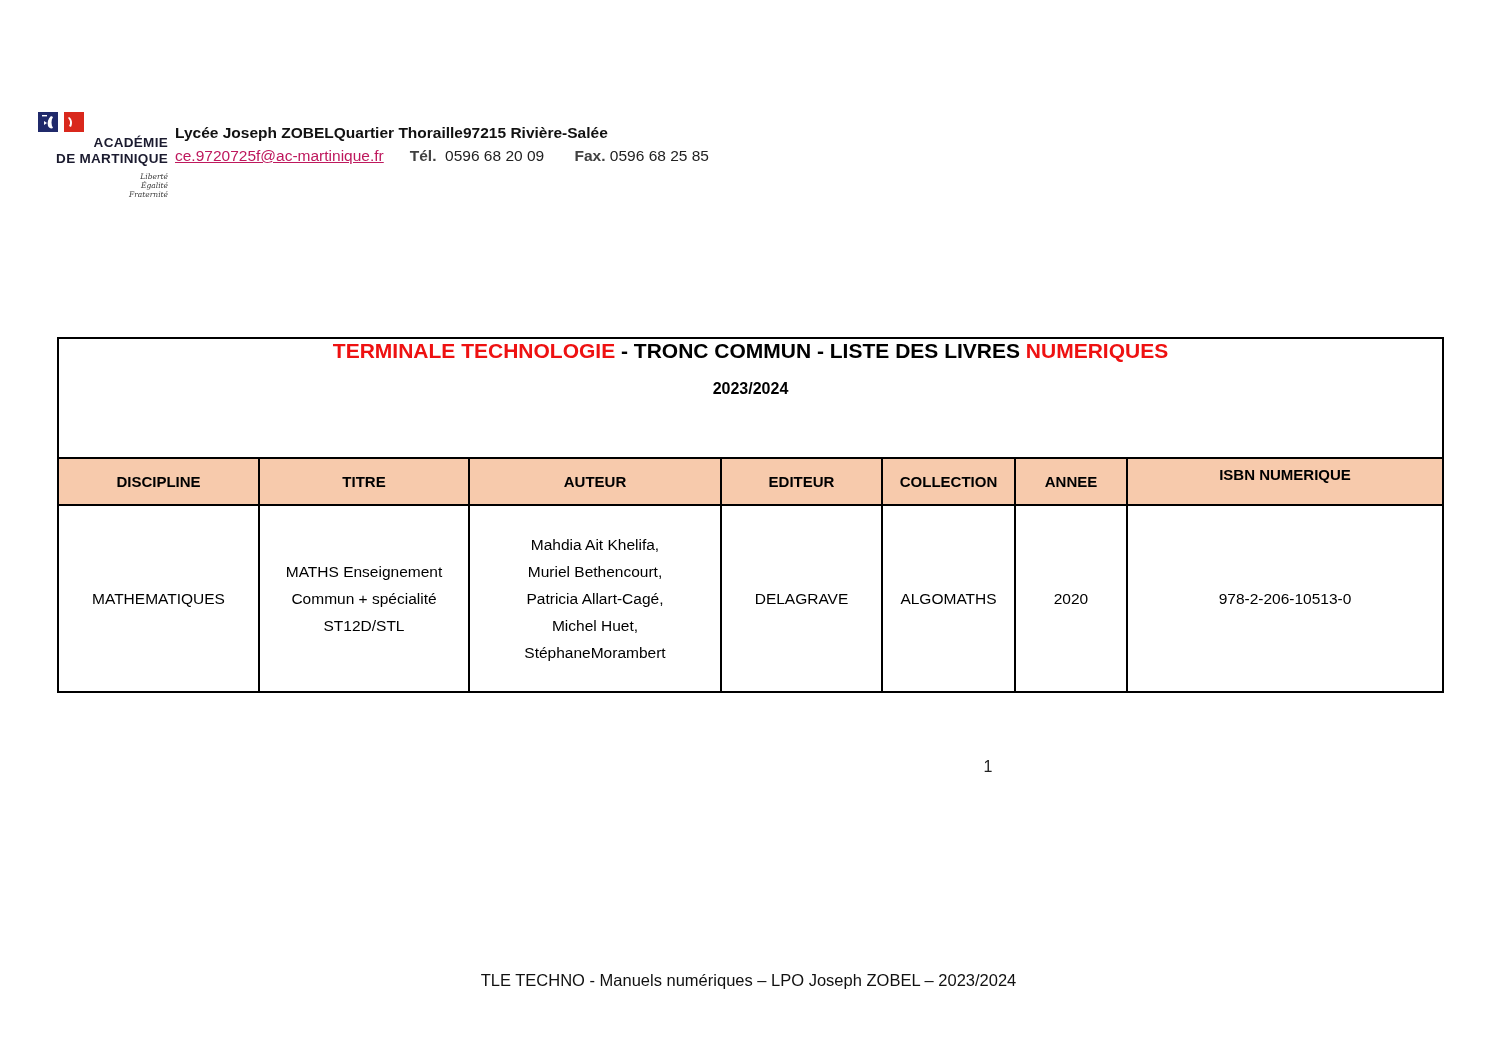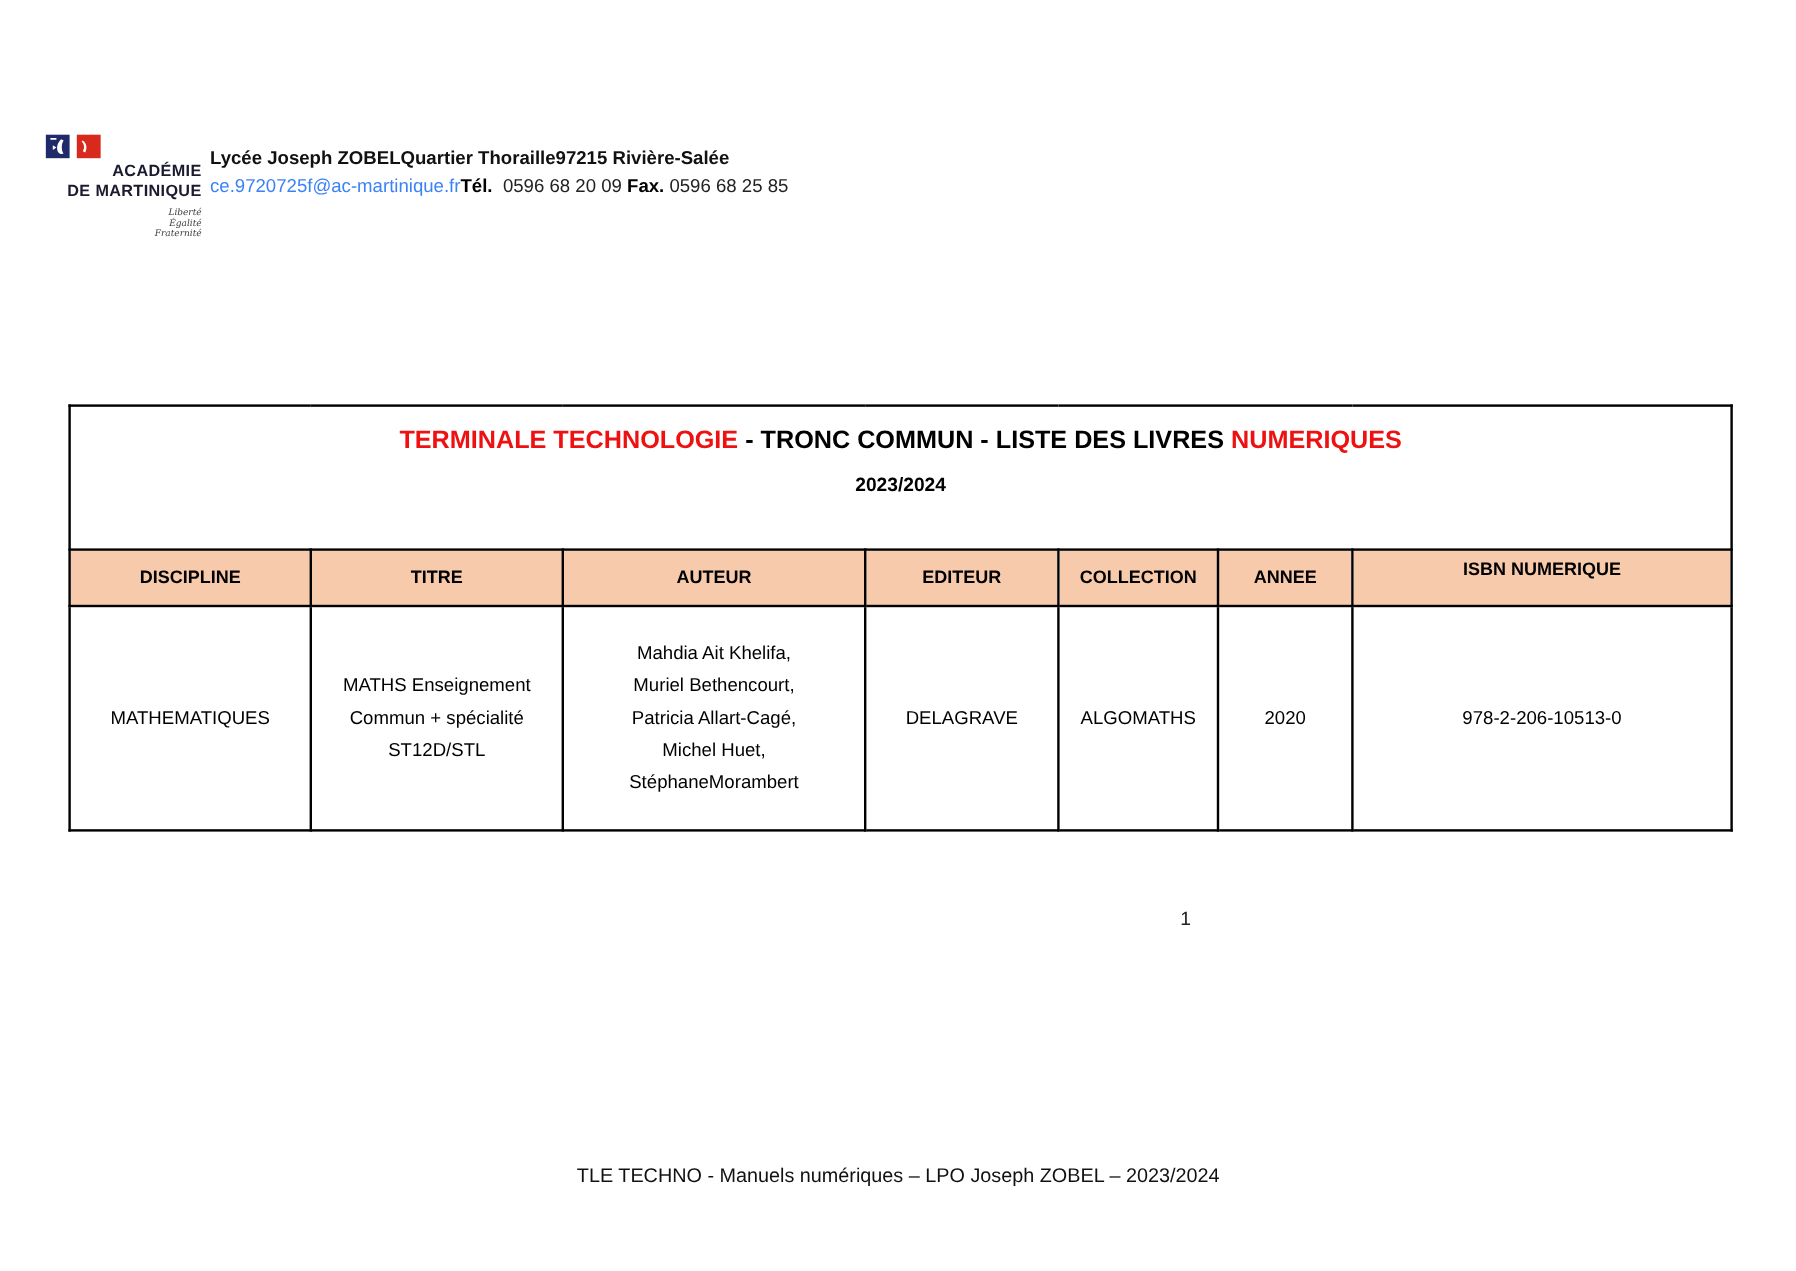--- a/index.html
+++ b/index.html
@@ -12,30 +12,30 @@
   .logo-block { position:absolute; left:38px; top:112px; width:130px;text-align:right; }
   .flag-icon { display:block; margin-bottom:3px; }
   .academy-name { font-weight:bold; font-size:13.5px; line-height:15.5px;
                   color:#1b1b2f; letter-spacing:0.3px; }
   .motto { margin-top:6px; font-family:"DejaVu Serif", serif; font-style:italic;
            font-size:7.5px; line-height:9px; color:#3a3a3a; white-space:pre-line; }
 
   .head-text { position:absolute; left:175px; top:123px; width:900px; }
   .head-line1 { font-weight:bold; font-size:15.5px; line-height:20px; color:#111; }
   .head-line2 { font-size:15.5px; line-height:20px; margin-top:3px; color:#222; }
-  .email-link { color:#3b82f6; cursor:pointer; }
-  .lbl-bold { font-weight:bold; color:#000000; }
+  .email-link { color:#be185d; text-decoration:underline; cursor:pointer; }
+  .lbl-bold { font-weight:bold; color:#404040;margin-left:26px; }
 
   
   table.books { position:absolute; left:57px; top:337px; width:1385px;
                 border-collapse:collapse; table-layout:fixed; }
   table.books td, table.books th { border:2px solid #000; overflow:hidden; }
 
   .title-cell { height:120px; text-align:center; vertical-align:top;
-                padding-top:16px; background:#fff; }
+                background:#fff; }
   .doc-title { font-size:21px; font-weight:bold; line-height:24px; }
   .red-txt { color:#EE1111; }
   .year-line { font-size:16px; font-weight:bold; margin-top:17px; }
 
   th.colhead { height:47px; background:#F7CAAC; font-size:15px; font-weight:bold;
                text-align:center; vertical-align:middle; padding:2px; }
   th.colhead.top-align { vertical-align:top; padding-top:7px; }
 
   td.datacell { height:187px; text-align:center; vertical-align:middle;
                 font-size:15.5px; padding:4px; }

